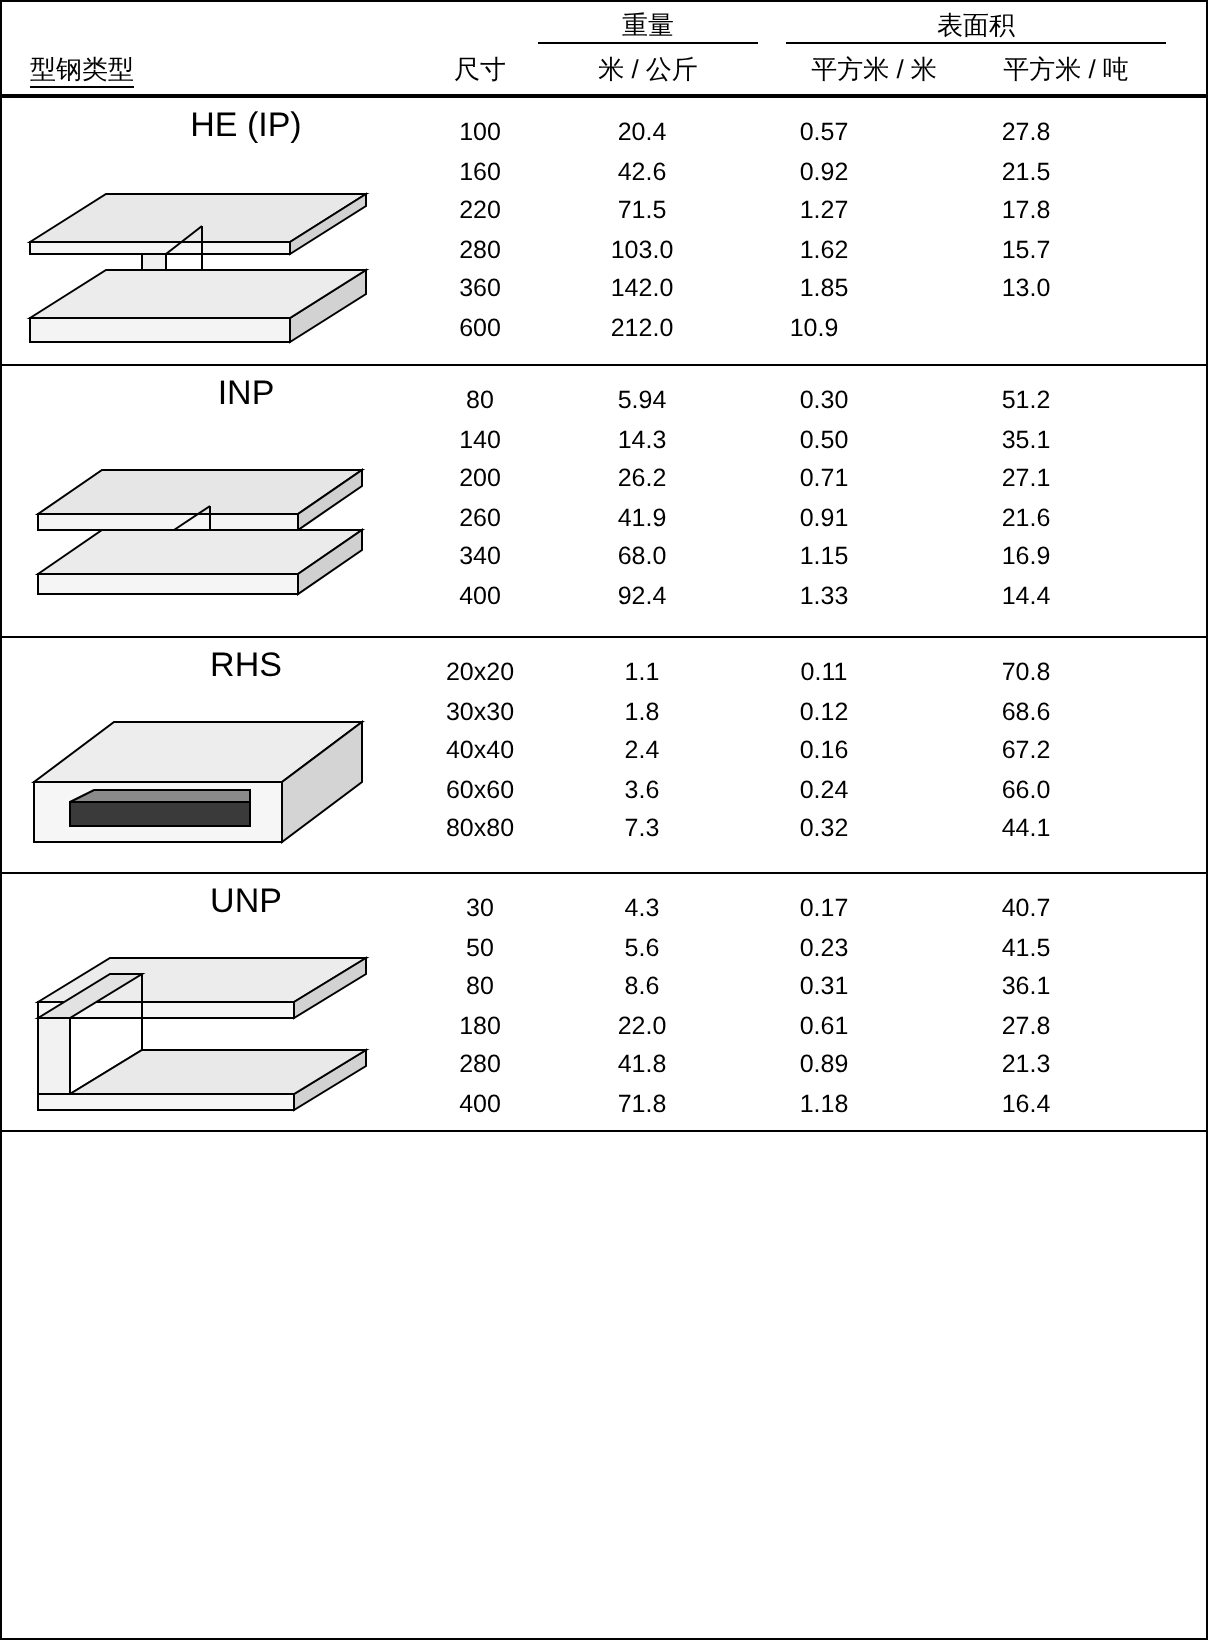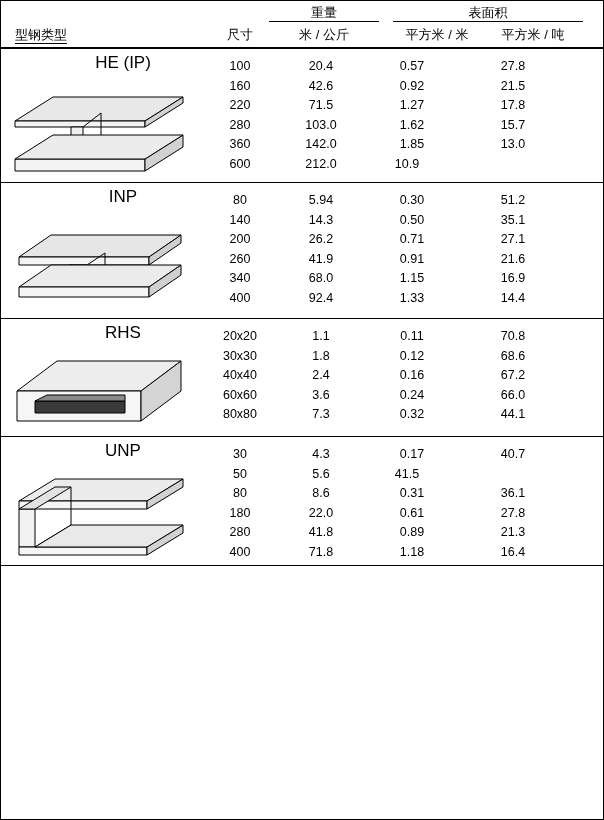--- a/index.html
+++ b/index.html
@@ -344,20 +344,21 @@
     <div class="rows">
       <div class="row">
         <span class="cell c-size">30</span>
         <span class="cell c-wt">4.3</span>
         <span class="cell c-m2m">0.17</span>
         <span class="cell c-m2t">40.7</span>
       </div>
       <div class="row">
         <span class="cell c-size">50</span>
         <span class="cell c-wt">5.6</span>
+        <span class="cell c-m2m">0.23</span>
         <span class="cell c-m2t">41.5</span>
       </div>
       <div class="row">
         <span class="cell c-size">80</span>
         <span class="cell c-wt">8.6</span>
         <span class="cell c-m2m">0.31</span>
         <span class="cell c-m2t">36.1</span>
       </div>
       <div class="row">
         <span class="cell c-size">180</span>

